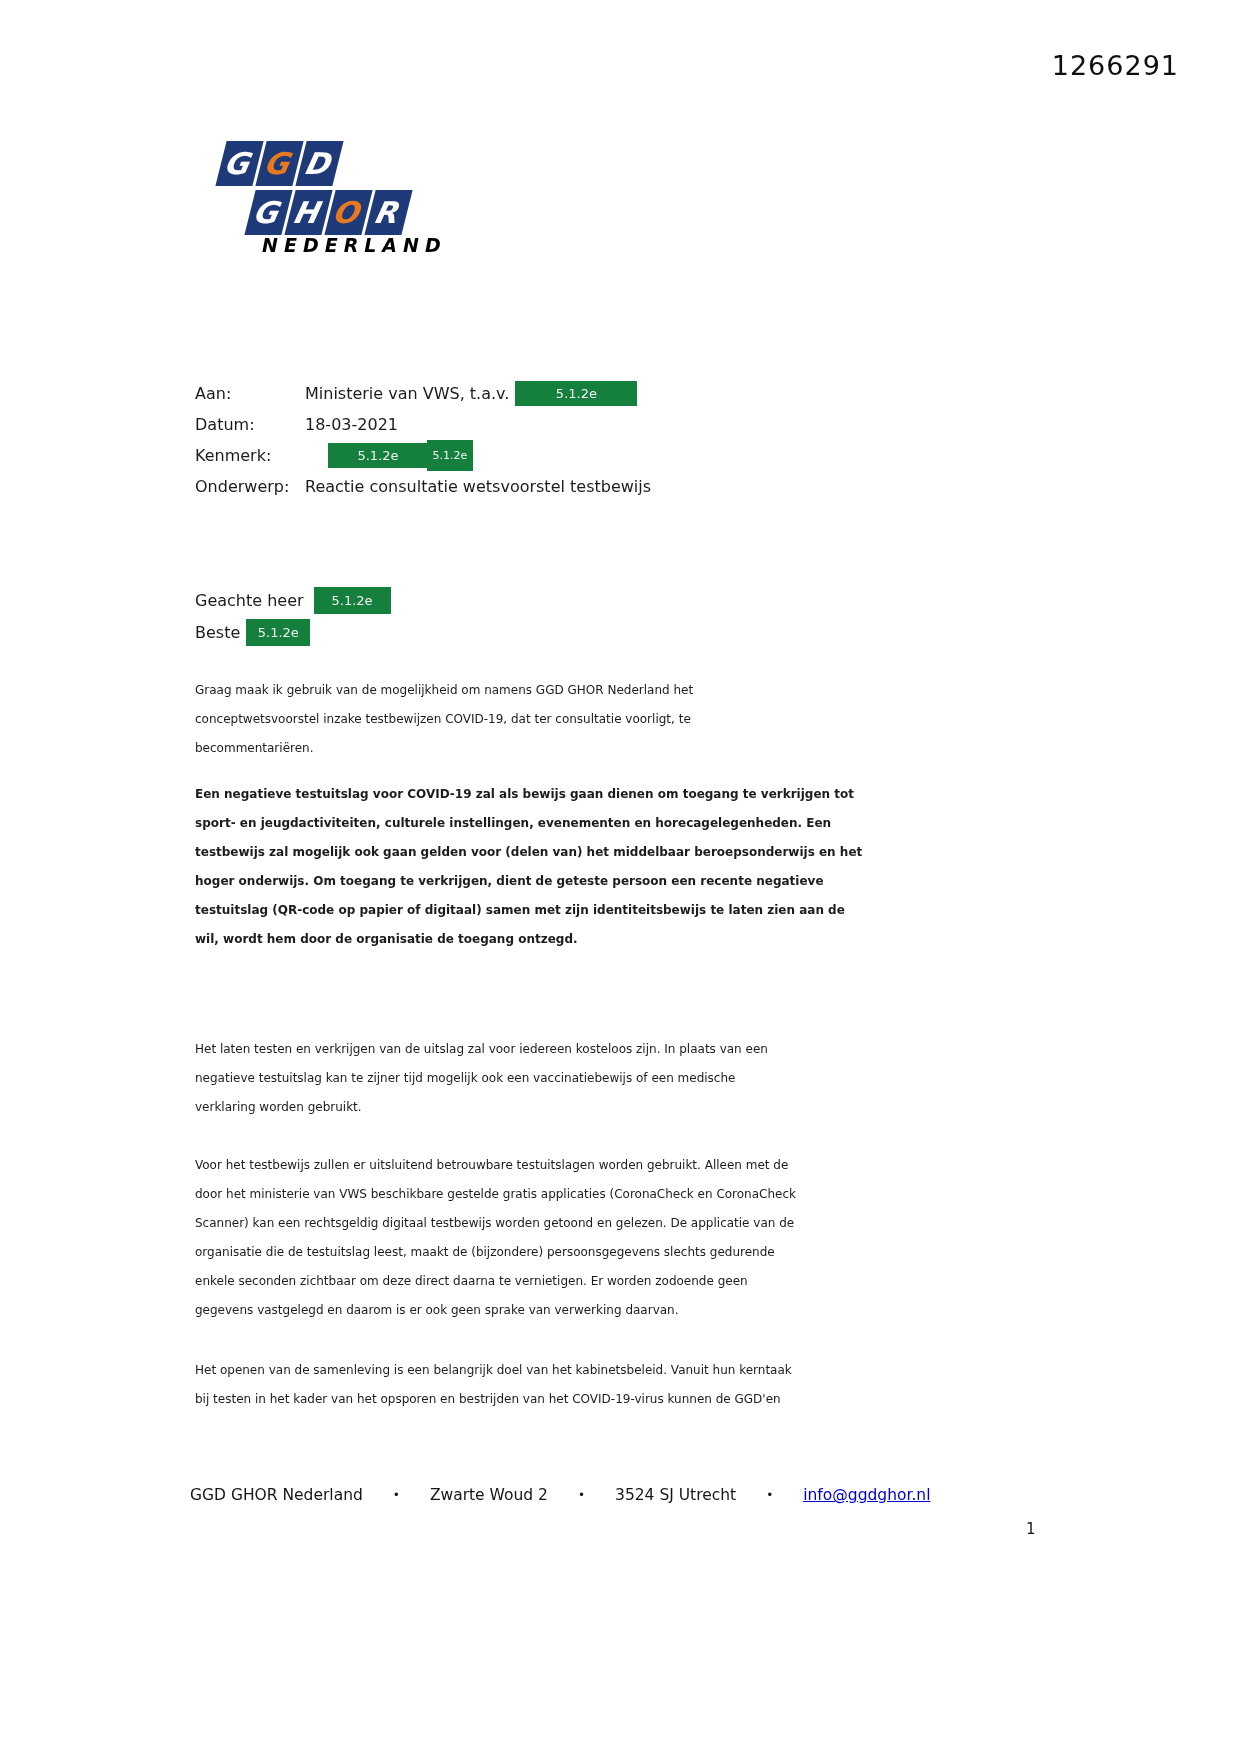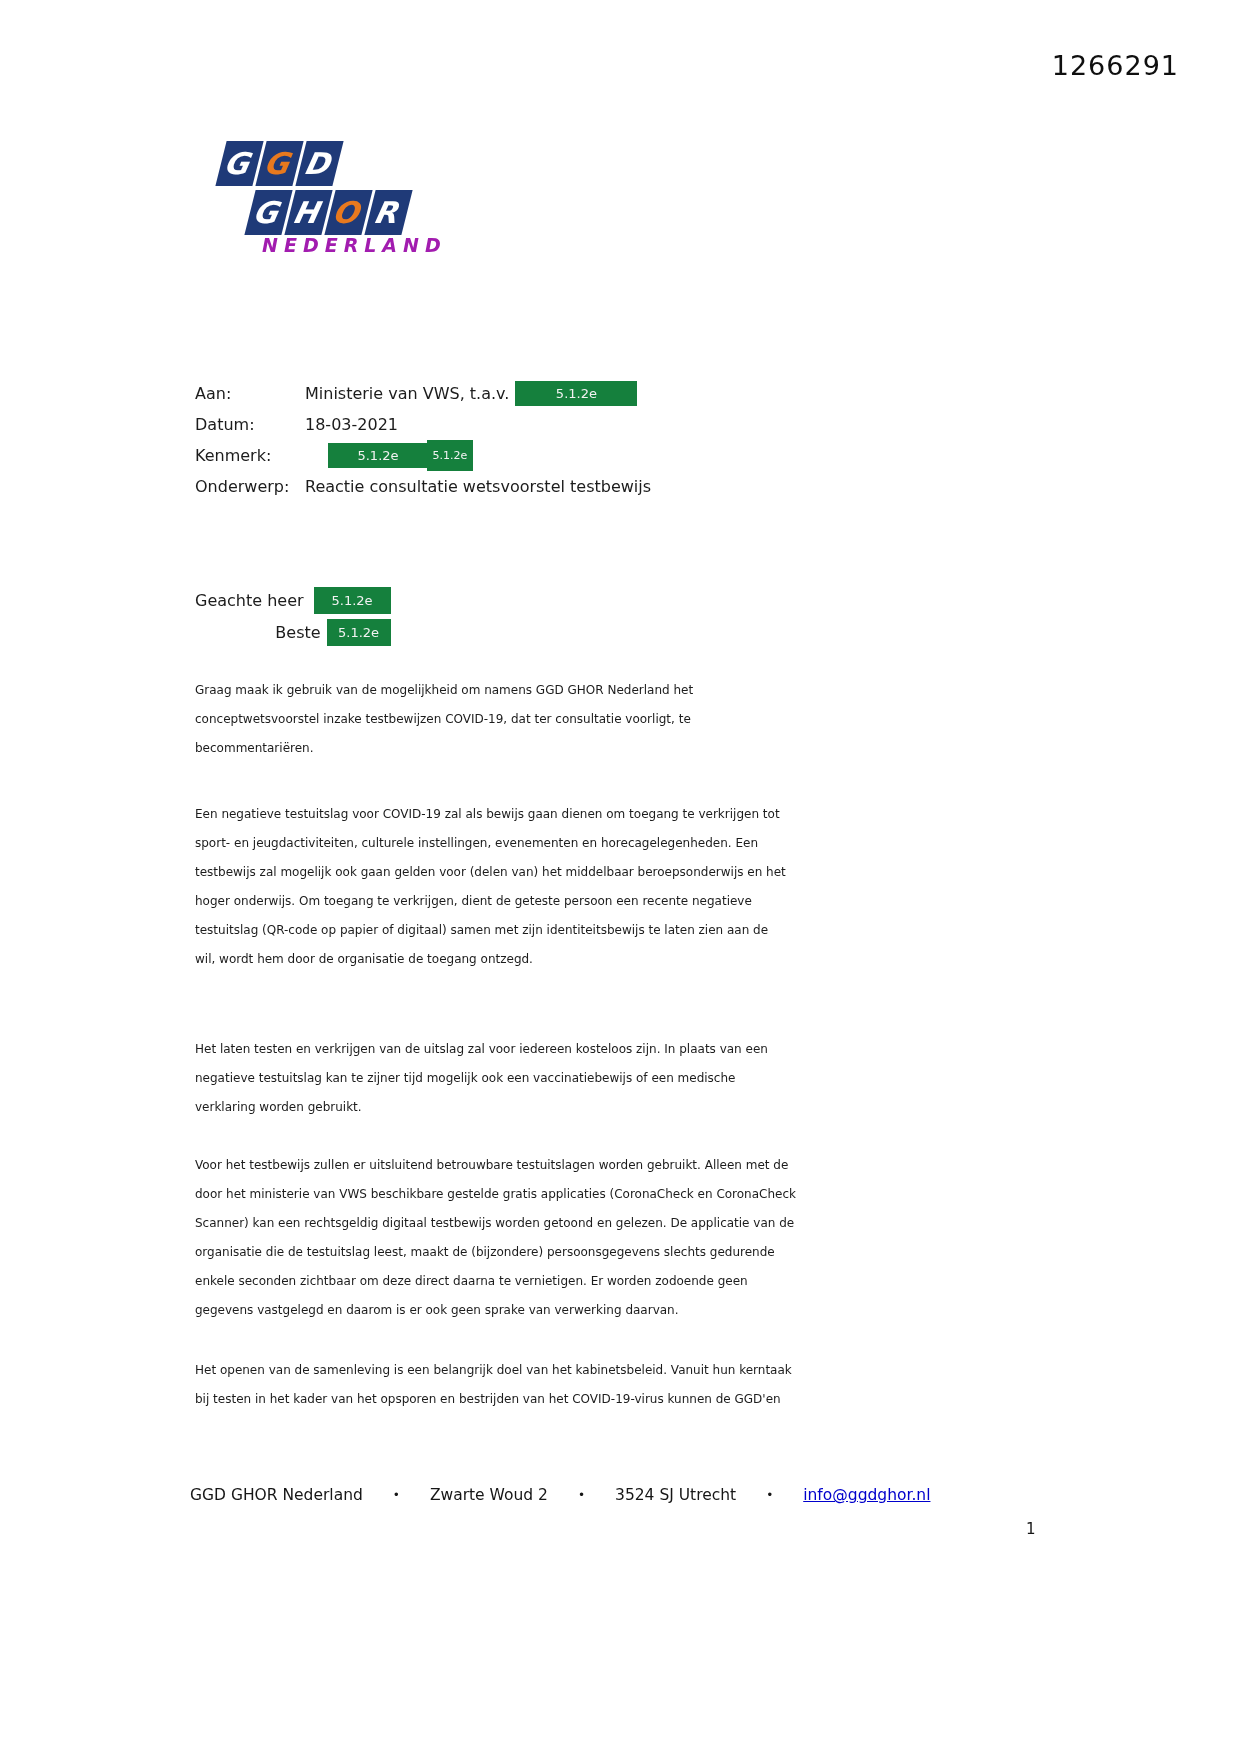--- a/index.html
+++ b/index.html
@@ -21,46 +21,46 @@
     transform:skewX(-14deg); display:flex; align-items:center; justify-content:center;
   }
   .tile span {
     font-weight:bold; font-style:italic; font-size:30px; color:#ffffff;
     font-family:"DejaVu Sans", sans-serif;
   }
   .tile span.accent { color:#e8791e; }
   .logo-sub {
     position:absolute; left:262px; top:234px;
     font-weight:bold; font-style:italic; font-size:19px; letter-spacing:6px;
-    color:#a21caf;
+    color:#000000;
   }
   
   .redact {
     background:#15803d; color:#f2f2f2; font-size:13px;
     display:flex; align-items:center; justify-content:center;
     flex:0 0 auto; overflow:hidden;
   }
   
   .meta { position:absolute; left:195px; top:378px; font-size:16px; }
   .meta-row { display:flex; align-items:center; height:31px; }
   .meta-label { width:110px; flex:0 0 110px; }
   .meta-value { display:flex; align-items:center; }
   .redact-aan { width:122px; height:25px; margin-left:6px; }
   .redact-kenmerk1 { width:100px; height:25px; margin-left:23px; }
   .redact-kenmerk2 { width:46px; height:31px; margin-left:-1px; font-size:11px; }
   
   .greeting { position:absolute; left:195px; top:584px; font-size:16px; }
-  .greet-line { display:flex; align-items:center; height:32px;justify-content:flex-end; }
+  .greet-line { display:flex; align-items:center; height:32px; }
   .redact-heer { width:77px; height:27px; margin-left:10px; }
   .redact-beste { width:64px; height:27px; margin-left:6px; }
   
   .para { position:absolute; left:195px; width:900px; font-size:12px; color:#1c1c1c; }
   .para .line { height:29px; line-height:29px; white-space:nowrap; }
   .para-1 { top:676px; }
-  .para-2 { top:800px; }
+  .para-2 { top:780px;font-weight:bold; }
   .para-3 { top:1035px; }
   .para-4 { top:1151px; }
   .para-5 { top:1356px; }
   
   .footer {
     position:absolute; left:190px; top:1486px;
     display:flex; align-items:center; font-size:15.5px; color:#161616;
   }
   .footer .bullet { font-size:12px; margin:0 30px; color:#161616; }
   .footer a { color:#0000cc; text-decoration:underline; }

